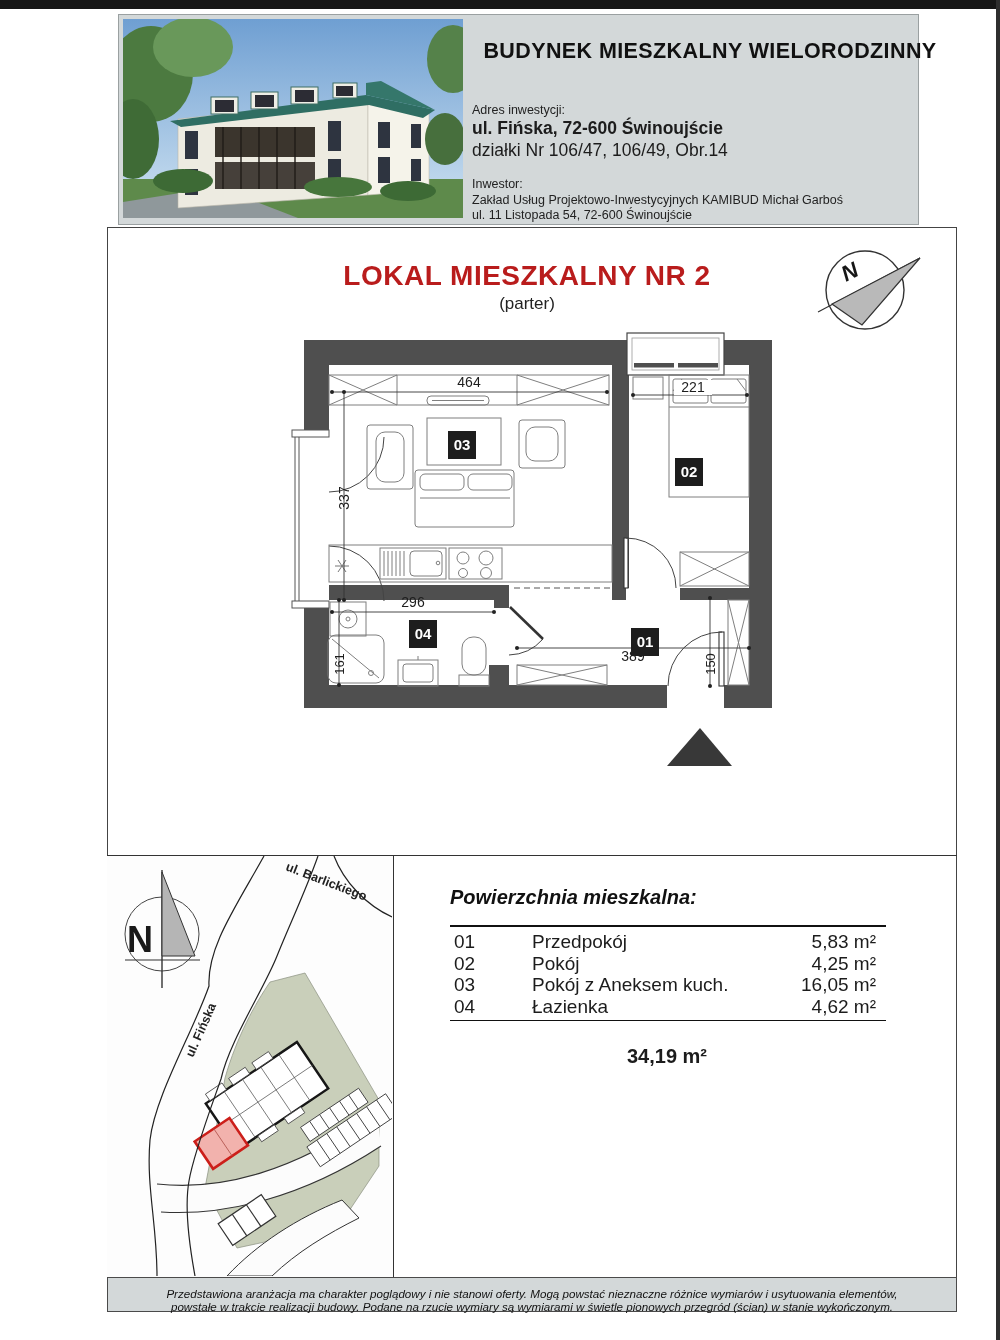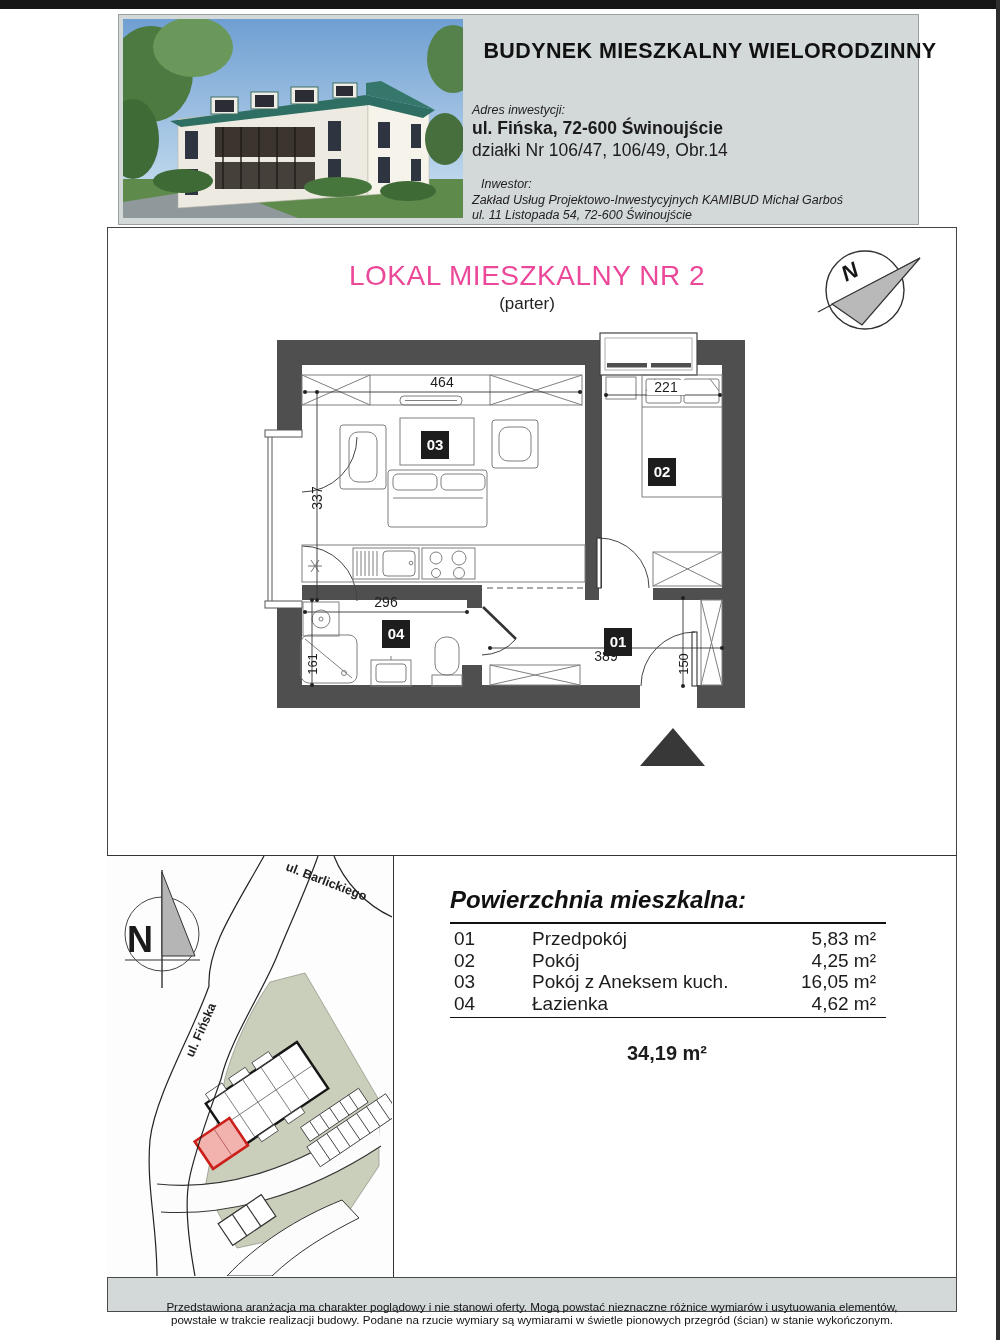--- a/index.html
+++ b/index.html
@@ -8,39 +8,39 @@
     font-family:"Liberation Sans", sans-serif;color:#1c1c1c;overflow:hidden;
   }
   .abs{position:absolute;}
   
   #top-bar{left:0;top:0;width:1000px;height:9px;background:#161616;}
   #right-bar{left:996px;top:0;width:4px;height:1340px;background:#2e2e2e;}
   
   #header-panel{left:118px;top:14px;width:801px;height:211px;background:#d3d8d9;border:1px solid #9aa0a1;box-sizing:border-box;}
   #photo-wrap{left:4px;top:4px;width:340px;height:199px;background:#cfd4d5;}
   #header-title{left:352px;top:24px;width:478px;text-align:center;font-size:21.5px;font-weight:bold;letter-spacing:.4px;color:#111;}
-  .hdr-small{font-size:12.5px;color:#222;font-style:italic;}
+  .hdr-small{font-size:12.5px;color:#222;}
   #addr-label{left:353px;top:88px;}
   #addr-1{left:353px;top:103px;font-size:17.5px;font-weight:bold;}
   #addr-2{left:353px;top:125px;font-size:17.5px;}
-  #inv-label{left:353px;top:162px;margin-left:9px;}
+  #inv-label{left:353px;top:162px;}
   #inv-1{left:353px;top:178px;}
   #inv-2{left:353px;top:193px;}
   
   #main-frame{left:107px;top:227px;width:850px;height:1085px;border:1.2px solid #444;box-sizing:border-box;background:#fff;}
-  #plan-title{left:267px;top:260px;width:520px;text-align:center;font-size:28px;font-weight:normal;letter-spacing:.5px;color:#ec4899;}
+  #plan-title{left:267px;top:260px;width:520px;text-align:center;font-size:28px;font-weight:bold;letter-spacing:.5px;color:#b91c1c;}
   #plan-subtitle{left:267px;top:294px;width:520px;text-align:center;font-size:17px;color:#222;}
   
   #divider-line{left:107px;top:855px;width:850px;border-top:1.3px solid #333;}
   #site-map-wrap{left:107px;top:856px;width:287px;height:421px;border-right:1.2px solid #333;box-sizing:border-box;background:#fdfdfd;}
-  #footer-note{left:107px;top:1277px;width:850px;height:35px;background:#d3d8d9;border:1.4px solid #4a4a4a;box-sizing:border-box;text-align:center;padding-top:22px;}
+  #footer-note{left:107px;top:1277px;width:850px;height:35px;background:#d3d8d9;border:1.4px solid #4a4a4a;box-sizing:border-box;text-align:center;padding-top:9px;font-style:italic;}
   .foot-line{font-size:11.6px;line-height:13.2px;color:#111;}
   
   #area-table{left:450px;top:886px;width:436px;}
-  #table-title{font-size:24px;font-weight:bold;font-style:italic;color:#111;border-bottom:2.6px solid #111;padding-bottom:8px;}
+  #table-title{font-size:20px;font-weight:bold;font-style:italic;color:#111;border-bottom:2.6px solid #111;padding-bottom:16px;}
   .trow{display:grid;grid-template-columns:80px 1fr auto;font-size:19px;line-height:21.6px;padding:0 2px;}
   .trow .num{padding-left:2px;}
   .trow .val{padding-right:8px;}
   #table-rows{padding-top:4px;padding-bottom:3px;border-bottom:1.6px solid #111;}
   #total-row{text-align:center;font-size:20px;font-weight:bold;padding:4px 2px 0 0;margin-top:20px;}
   svg text{font-family:"Liberation Sans", sans-serif;}
 </style>
 </head>
 <body>
 
@@ -129,21 +129,21 @@
 
 <div class="abs" style="left:812px;top:238px;">
   <svg width="115" height="104" viewBox="0 0 115 104">
     <circle cx="53" cy="52" r="39" fill="none" stroke="#333" stroke-width="1.4"></circle>
     <line x1="6" y1="74" x2="108" y2="20" stroke="#333" stroke-width="1.2"></line>
     <polygon points="108,20 20,66 50,87" fill="#b9b9b9" stroke="#333" stroke-width="1.2"></polygon>
     <text transform="translate(34,44) rotate(-27)" font-size="22" font-weight="bold" font-style="italic" fill="#161616">N</text>
   </svg>
 </div>
 
-<div class="abs" style="left:245px;top:330px;">
+<div class="abs" style="left:272px;top:330px;">
 <svg width="520" height="450" viewBox="0 0 520 450">
   <g fill="#4f4f4f">
     <rect x="32" y="10" width="468" height="25"></rect>
     <rect x="32" y="10" width="25" height="95"></rect>
     <rect x="32" y="275" width="25" height="103"></rect>
     <rect x="477" y="10" width="23" height="368"></rect>
     <rect x="32" y="355" width="363" height="23"></rect>
     <rect x="452" y="355" width="25" height="23"></rect>
     <rect x="340" y="35" width="17" height="223"></rect>
     <rect x="340" y="258" width="14" height="12"></rect>

